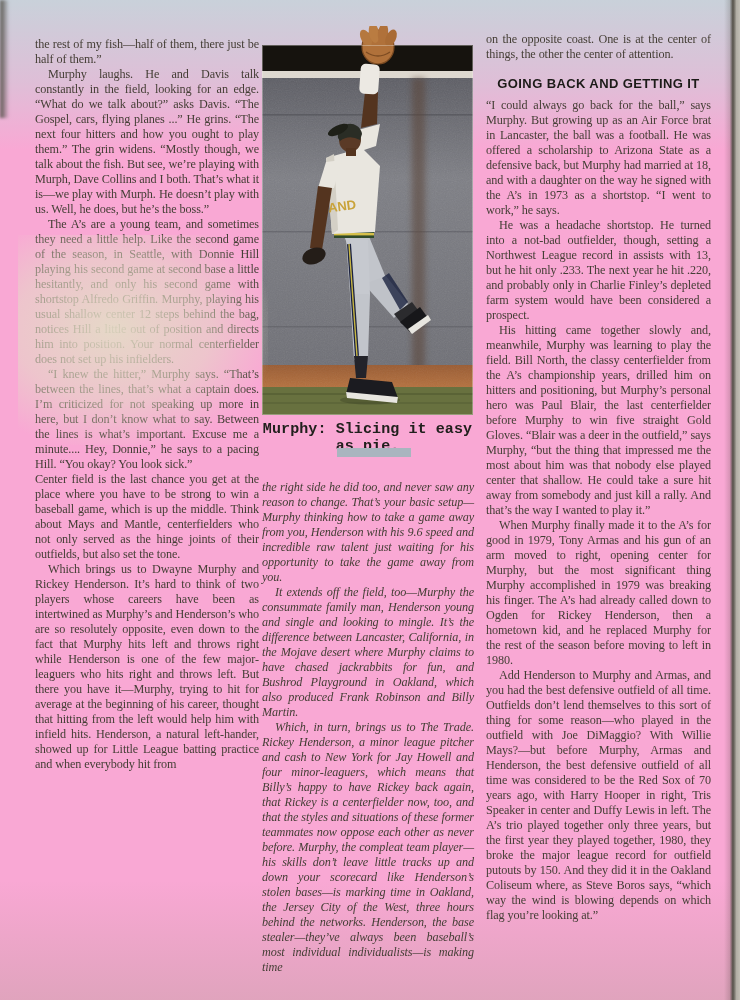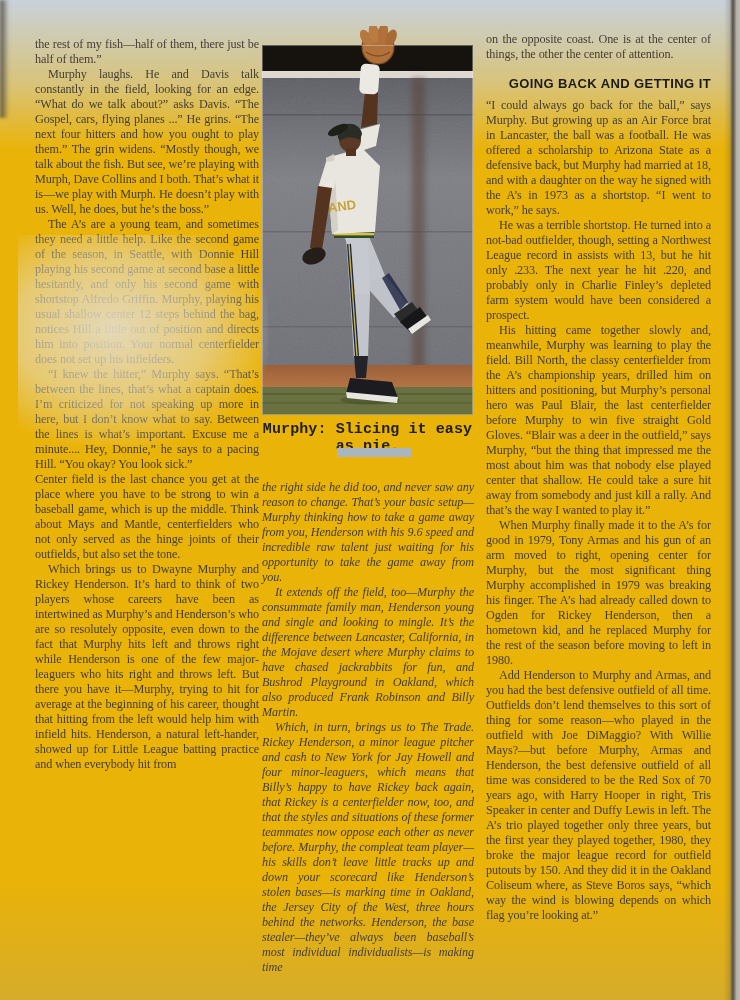--- a/index.html
+++ b/index.html
@@ -1,17 +1,17 @@
 <!DOCTYPE html>
 <html><head>
 <meta charset="utf-8">
 <style>
   html,body{margin:0;padding:0;}
   body{width:740px;height:1000px;overflow:hidden;background:#b9b5ac;}
-  #page{position:relative;width:740px;height:1000px;background:#eab308;overflow:hidden;
+  #page{position:relative;width:740px;height:1000px;background:#f9a8d4;overflow:hidden;
         font-family:"Liberation Serif",serif;}
   
   .tint-top{position:absolute;left:0;top:0;width:740px;height:150px;
     background:linear-gradient(180deg,#c9d1da 0%,rgba(201,209,218,0.55) 55%,rgba(201,209,218,0) 100%);
     z-index:1;pointer-events:none;}
   .tint-bottom{position:absolute;left:0;bottom:0;width:740px;height:120px;
     background:linear-gradient(0deg,rgba(160,152,130,0.28),rgba(160,152,130,0) 100%);
     z-index:1;pointer-events:none;}
   .edge-right{position:absolute;top:0;right:0;width:16px;height:1000px;z-index:6;
     background:linear-gradient(90deg,rgba(60,55,45,0) 0%,rgba(60,55,45,0.18) 35%,#57534b 55%,#6b675f 62%,#b2aea5 78%,#c2beb5 100%);
@@ -24,21 +24,21 @@
   
   .col{position:absolute;z-index:2;color:#443e35;font-size:12.2px;line-height:15px;
        text-align:justify;letter-spacing:-0.1px;}
   #col1{left:35px;top:37px;width:224px;}
   #col2{left:262px;top:480px;width:212px;font-style:italic;}
   #col3{left:486px;top:32px;width:225px;}
   .col p{margin:0;}
   .col p.first{text-indent:0;}
   .col p.para{text-indent:13px;}
   .col h3.heading{margin:14px 0 7px 0;font-family:"Liberation Sans",sans-serif;
-    font-weight:700;font-size:13px;letter-spacing:0.4px;color:#1c1b18;text-align:right;}
+    font-weight:700;font-size:13px;letter-spacing:0.4px;color:#1c1b18;text-align:center;}
   
   #photo-wrap{position:absolute;left:262px;top:26px;width:211px;height:390px;z-index:2;}
   #caption{position:absolute;left:258px;top:421px;width:219px;z-index:2;
     font-family:Liberation Mono, monospace;font-weight:700;font-size:15px;color:#21201d;
     text-align:center;letter-spacing:0.1px;}
   #caption-mark{position:absolute;left:337px;top:448px;width:74px;height:9px;
     background:#a9b5bf;z-index:2;}
 </style>
 </head>
 <body>
@@ -151,21 +151,21 @@
   <div id="col2" class="col">
       <p class="first">the right side he did too, and never saw any reason to change. That’s your basic setup—Murphy thinking how to take a game away from you, Henderson with his 9.6 speed and incredible raw talent just waiting for his opportunity to take the game away from you.</p>
       <p class="para">It extends off the field, too—Murphy the consummate family man, Henderson young and single and looking to mingle. It’s the difference between Lancaster, California, in the Mojave desert where Murphy claims to have chased jackrabbits for fun, and Bushrod Playground in Oakland, which also produced Frank Robinson and Billy Martin.</p>
       <p class="para">Which, in turn, brings us to The Trade. Rickey Henderson, a minor league pitcher and cash to New York for Jay Howell and four minor-leaguers, which means that Billy’s happy to have Rickey back again, that Rickey is a centerfielder now, too, and that the styles and situations of these former teammates now oppose each other as never before. Murphy, the compleat team player—his skills don’t leave little tracks up and down your scorecard like Henderson’s stolen bases—is marking time in Oakland, the Jersey City of the West, three hours behind the networks. Henderson, the base stealer—they’ve always been baseball’s most individual individualists—is making time</p>
     </div>
 
   <div id="col3" class="col">
       <p class="first">on the opposite coast. One is at the center of things, the other the center of attention.</p>
       <h3 class="heading">GOING BACK AND GETTING IT</h3>
       <p class="first">“I could always go back for the ball,” says Murphy. But growing up as an Air Force brat in Lancaster, the ball was a football. He was offered a scholarship to Arizona State as a defensive back, but Murphy had married at 18, and with a daughter on the way he signed with the A’s in 1973 as a shortstop. “I went to work,” he says.</p>
-      <p class="para">He was a terrible shortstop. He turned into a not-bad outfielder, though, setting a Northwest League record in assists with 13, but he hit only .233. The next year he hit .220, and probably only in Charlie Finley’s depleted farm system would have been considered a prospect.</p>
+      <p class="para">He was a headache shortstop. He turned into a not-bad outfielder, though, setting a Northwest League record in assists with 13, but he hit only .233. The next year he hit .220, and probably only in Charlie Finley’s depleted farm system would have been considered a prospect.</p>
       <p class="para">His hitting came together slowly and, meanwhile, Murphy was learning to play the field. Bill North, the classy centerfielder from the A’s championship years, drilled him on hitters and positioning, but Murphy’s personal hero was Paul Blair, the last centerfielder before Murphy to win five straight Gold Gloves. “Blair was a deer in the outfield,” says Murphy, “but the thing that impressed me the most about him was that nobody else played center that shallow. He could take a sure hit away from somebody and just kill a rally. And that’s the way I wanted to play it.”</p>
       <p class="para">When Murphy finally made it to the A’s for good in 1979, Tony Armas and his gun of an arm moved to right, opening center for Murphy, but the most significant thing Murphy accomplished in 1979 was breaking his finger. The A’s had already called down to Ogden for Rickey Henderson, then a hometown kid, and he replaced Murphy for the rest of the season before moving to left in 1980.</p>
       <p class="para">Add Henderson to Murphy and Armas, and you had the best defensive outfield of all time. Outfields don’t lend themselves to this sort of thing for some reason—who played in the outfield with Joe DiMaggio? With Willie Mays?—but before Murphy, Armas and Henderson, the best defensive outfield of all time was considered to be the Red Sox of 70 years ago, with Harry Hooper in right, Tris Speaker in center and Duffy Lewis in left. The A’s trio played together only three years, but the first year they played together, 1980, they broke the major league record for outfield putouts by 150. And they did it in the Oakland Coliseum where, as Steve Boros says, “which way the wind is blowing depends on which flag you’re looking at.”</p>
     </div>
 
   <div class="sun-fade"></div>
   <div class="edge-left-top"></div>
   <div class="edge-right"></div>
 </div>
 

